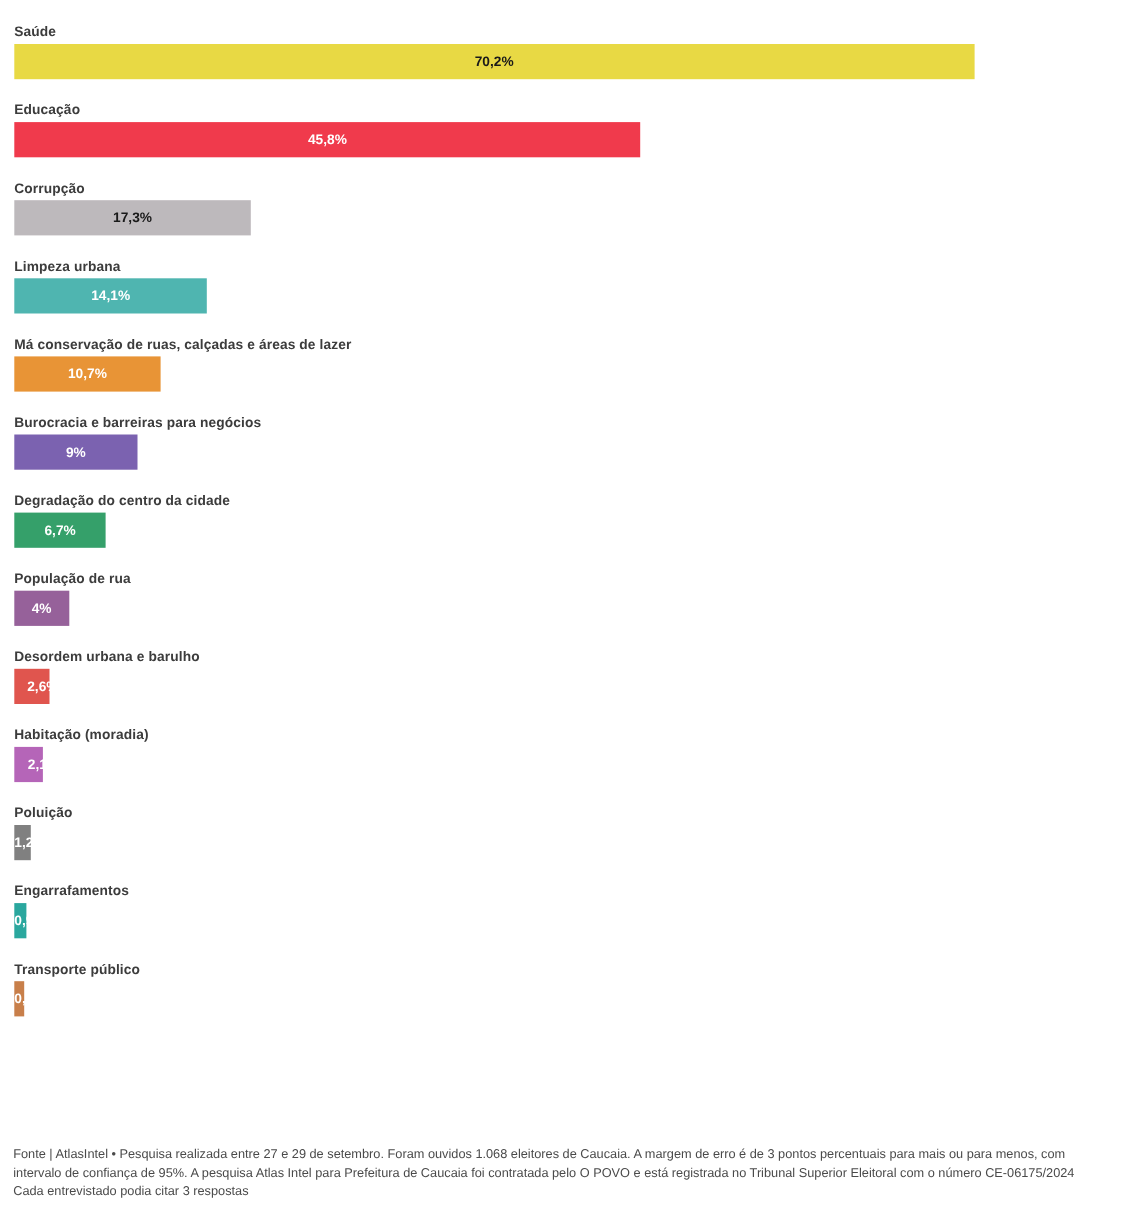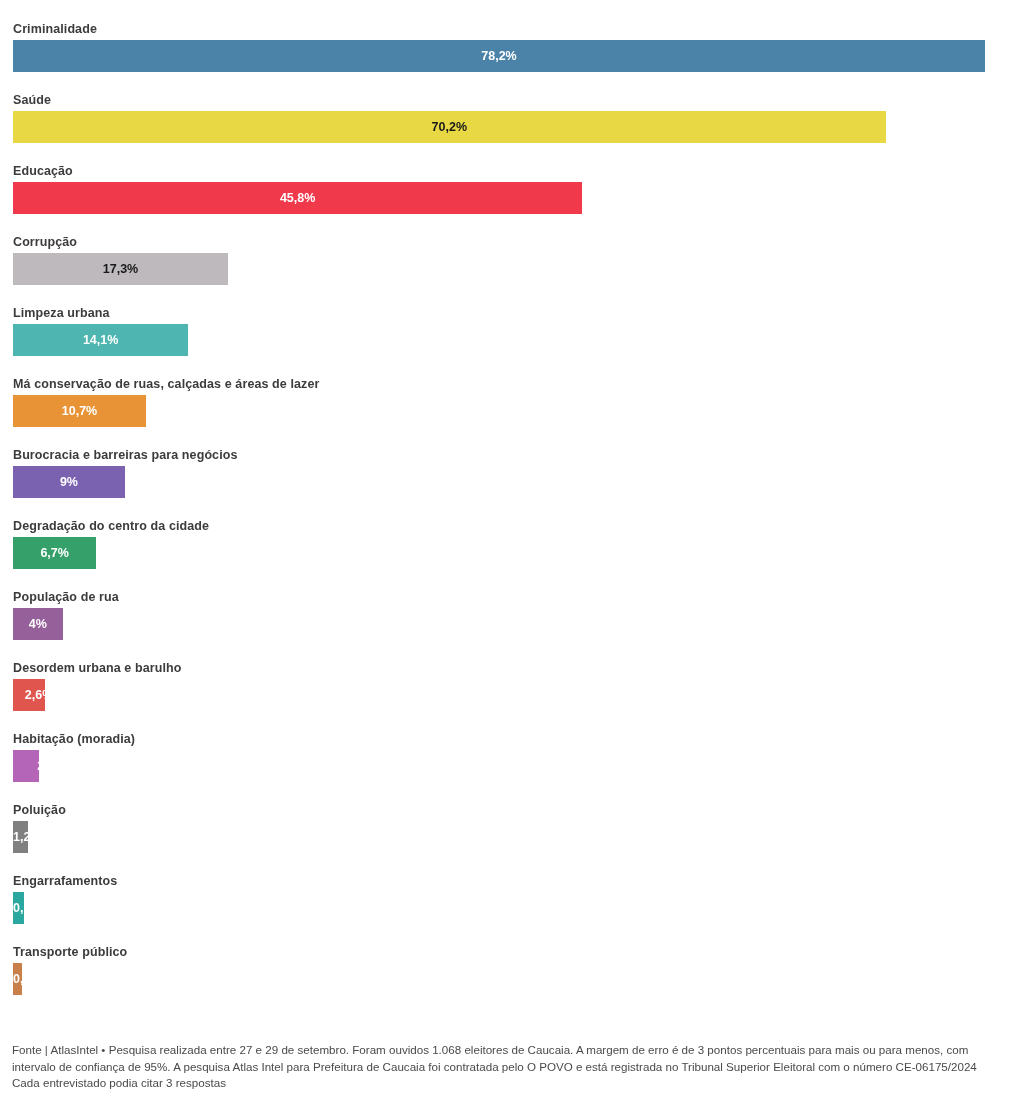--- a/index.html
+++ b/index.html
@@ -81,27 +81,20 @@
   }
   #footer .note {
     margin-top: 0px;
   }
 </style>
 </head>
 <body>
 
 <div id="chart">
     <div class="bar-group">
-      <div class="bar-label">Criminalidade</div>
-      <div class="bar-track" style="width: 972px;">
-        <div class="bar-rect" style="width: 972px; background: rgb(74, 130, 168);"></div>
-        <div class="bar-value light" style="left: 0px; width: 972px;">78,2%</div>
-      </div>
-    </div>
-    <div class="bar-group">
       <div class="bar-label">Saúde</div>
       <div class="bar-track" style="width: 872.563px;">
         <div class="bar-rect" style="width: 872.563px; background: rgb(232, 217, 68);"></div>
         <div class="bar-value dark" style="left: 0px; width: 872.563px;">70,2%</div>
       </div>
     </div>
     <div class="bar-group">
       <div class="bar-label">Educação</div>
       <div class="bar-track" style="width: 569.279px; border-radius: 10px;">
         <div class="bar-rect" style="width: 569.279px; background: rgb(240, 58, 76);"></div>
@@ -154,21 +147,21 @@
       <div class="bar-label">Desordem urbana e barulho</div>
       <div class="bar-track" style="width: 32.3171px;">
         <div class="bar-rect" style="width: 32.3171px; background: rgb(224, 85, 78);"></div>
         <div class="bar-value light" style="left: 0px; width: 52px;">2,6%</div>
       </div>
     </div>
     <div class="bar-group">
       <div class="bar-label">Habitação (moradia)</div>
       <div class="bar-track" style="width: 26.1023px;">
         <div class="bar-rect" style="width: 26.1023px; background: rgb(181, 101, 184);"></div>
-        <div class="bar-value light" style="left: 16px; width: 45px;">2,1%</div>
+        <div class="bar-value light" style="left: 4px; width: 45px;">2,1%</div>
       </div>
     </div>
     <div class="bar-group">
       <div class="bar-label">Poluição</div>
       <div class="bar-track" style="width: 14.9156px;">
         <div class="bar-rect" style="width: 14.9156px; background: rgb(128, 128, 128);"></div>
         <div class="bar-value light" style="left: 0px; width: 14.9156px;">1,2%</div>
       </div>
     </div>
     <div class="bar-group">

